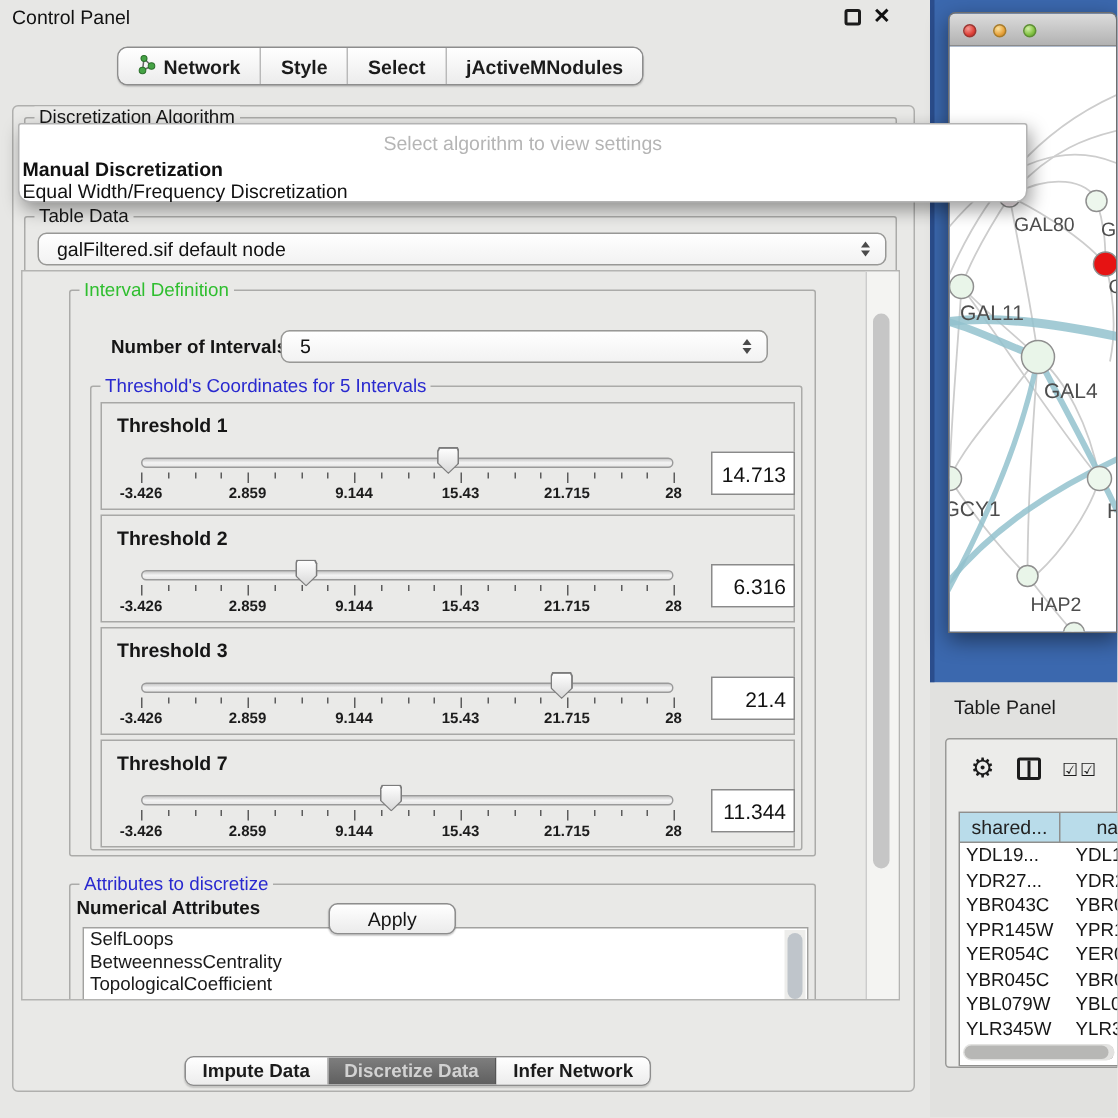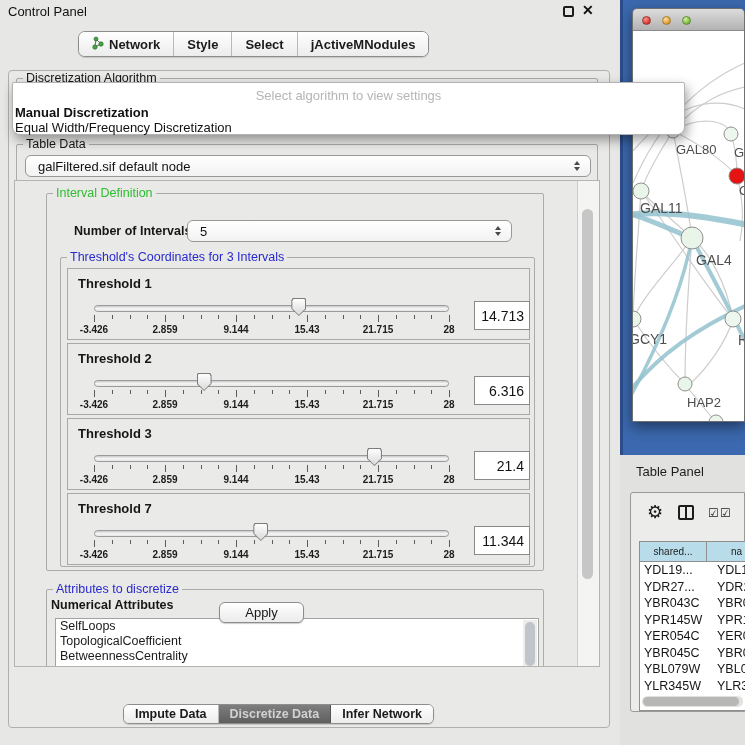--- a/index.html
+++ b/index.html
@@ -100,21 +100,21 @@
   #tablepanel-title { position:absolute; left:16px; top:9px; font-size:13px; color:#1d1d1d; }
   #tp-box { position:absolute; left:10px; top:37px; width:115px; height:220px; border:1px solid #9a9a98; border-radius:3px 0 0 3px; background:#ececea; }
   #tp-toolbar { position:absolute; left:0; top:0; width:100%; height:42px; }
   #gear-ic { position:absolute; left:16px; top:9px; font-size:18px; color:#1c1c1c; line-height:20px; }
   #cols-ic { position:absolute; left:47px; top:12px; width:16px; height:15px; border:2px solid #1c1c1c; border-radius:2px; }
   #cols-ic::after { content:""; position:absolute; left:5px; top:0; width:2px; height:11px; background:#1c1c1c; }
   .chk-ic { position:absolute; top:13px; font-size:12px; color:#1c1c1c; }
   #chk1 { left:77px; } #chk2 { left:89px; }
   #tp-table { position:absolute; left:8px; top:48px; width:107px; height:170px; background:#fff; border:1px solid #8f8f8d; overflow:hidden; }
   #tp-header { position:absolute; left:0; top:0; width:200px; height:20px; background:#b9dcea; border-bottom:1px solid #8f8f8d; }
-  .th { position:absolute; top:0; height:20px; font-size:10px; color:#222; line-height:19px; }
+  .th { position:absolute; top:0; height:20px; font-size:13px; color:#222; line-height:19px; }
   #th1 { left:0; width:67px; text-align:center; border-right:1px solid #8f8f8d; }
   #th2 { left:67px; width:133px; padding-left:24px; }
   #tp-rows { position:absolute; left:0; top:20px; width:200px; }
   .tr { position:relative; height:16.5px; width:200px; }
   .td1 { position:absolute; left:4px; top:0; width:70px; font-size:12.5px; line-height:16.5px; white-space:nowrap; }
   .td2 { position:absolute; left:77px; top:0; width:120px; font-size:12.5px; line-height:16.5px; white-space:nowrap; }
   #tp-hscroll { position:absolute; left:2px; bottom:3px; width:101px; height:11px; background:#e2e2e0; border-radius:6px; }
   #tp-hthumb { position:absolute; left:1px; top:1px; width:96px; height:9px; background:#b7b7b5; border-radius:5px; }
 
   svg text { font-family:"Liberation Sans",sans-serif; }
@@ -182,21 +182,21 @@
       <span class="group-legend">Interval Definition</span>
       <span id="nint-label">Number of Intervals</span>
       <div id="nint-spinner" class="combo">
         <span class="combo-text">5</span>
         <span class="spin-arrows">
             <span class="arr-up"></span>
             <span class="arr-dn"></span>
           </span>
       </div>
       <div id="thresh-group">
-        <span class="group-legend">Threshold's Coordinates for 3 Intervals</span>
+        <span class="group-legend">Threshold's Coordinates for 5 Intervals</span>
       <div class="t-row" style="top: 10px;">
             <div class="t-label">Threshold 1</div>
             <div class="t-track"></div>
             <div class="t-thumb" style="left: 223.405px;">
               <div class="t-thumb-in"></div>
             </div>
             <div class="t-ticks">
               <div class="tick major" style="left: 0px;"></div>
               <span class="tick-lbl" style="left: 0px;">-3.426</span>
               <div class="tick minor" style="left: 17.75px;"></div>
@@ -339,22 +339,22 @@
             <input class="t-value" type="text" value="11.344" style="">
           </div>
         </div>
     </div>
 
     <div id="attr-group" class="group">
       <span class="group-legend">Attributes to discretize</span>
       <span id="attr-sub">Numerical Attributes</span>
       <div id="attr-list">
         <div class="attr-item">SelfLoops</div>
+          <div class="attr-item">BetweennessCentrality</div>
           <div class="attr-item">TopologicalCoefficient</div>
-          <div class="attr-item">BetweennessCentrality</div>
           <div id="attr-vscroll">
             <div id="attr-vthumb"></div>
           </div>
       </div>
     </div>
 
     <div id="pane-vscroll">
         <div id="pane-vthumb"></div>
       </div>
   </div>

